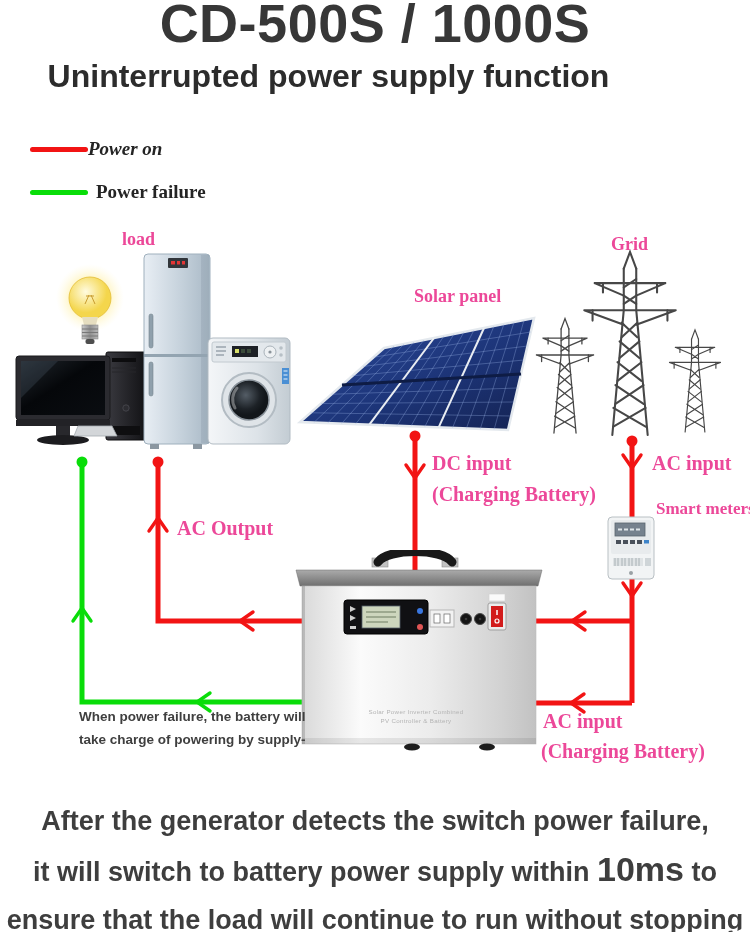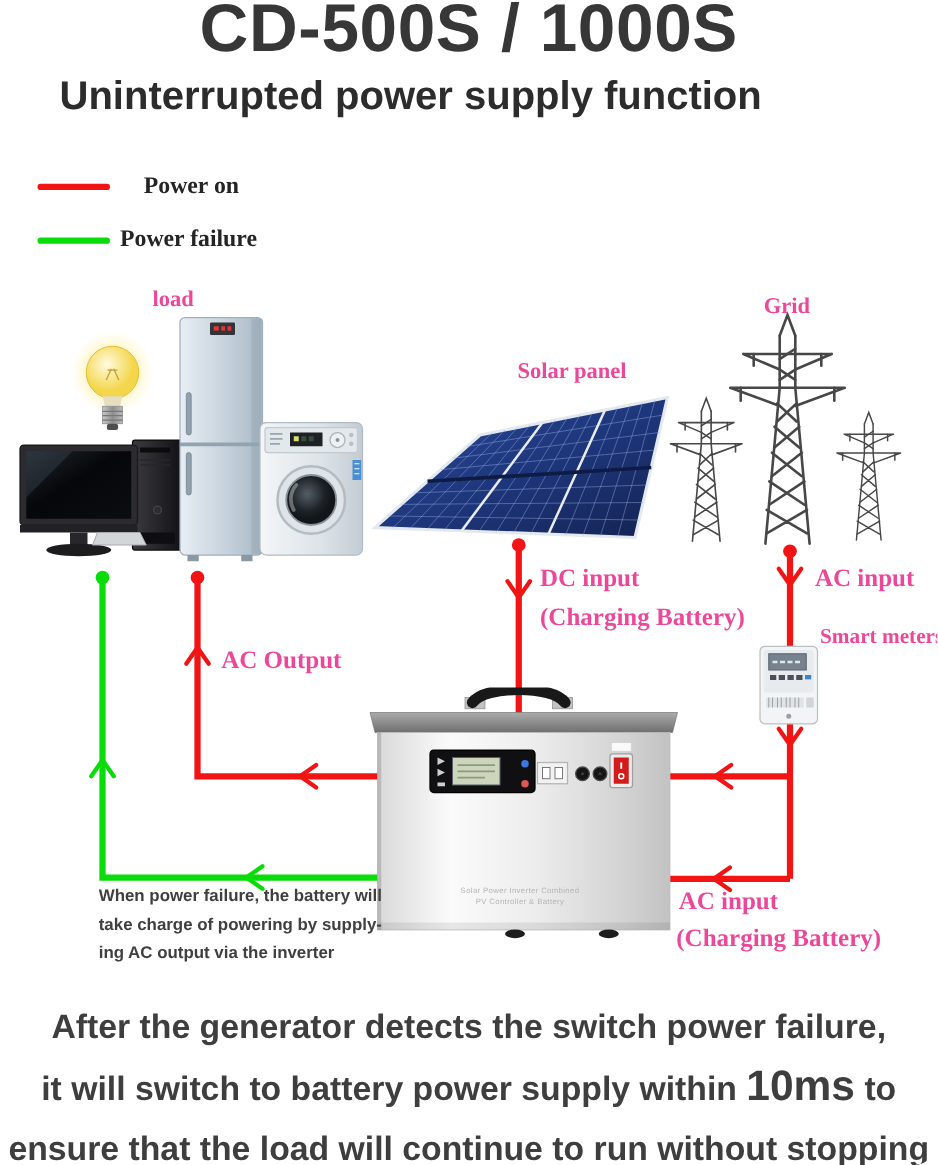--- a/index.html
+++ b/index.html
@@ -9,38 +9,38 @@
          font-size:54px;font-weight:800;color:#373737;letter-spacing:0.5px;}
   .subtitle{position:absolute;left:0;top:58px;width:599px;text-align:center;
             font-size:32px;font-weight:600;color:#2c2c2c;padding-left:29px;}
   .legend-item{position:absolute;display:flex;align-items:center;}
   .lg-line{width:58px;height:5px;border-radius:2.5px;}
   .lg-red{background:#f21414;}
   .lg-green{background:#09dd09;}
   .lg-label{font-family:"Liberation Serif","DejaVu Serif",serif;font-weight:700;
             font-size:19px;color:#242424;}
   #legend-on{left:30px;top:138px;}
-  #legend-on .lg-label{margin-left:27px;}
+  #legend-on .lg-label{font-style:italic;}
   #legend-fail{left:30px;top:181px;}
   #legend-fail .lg-label{margin-left:8px;}
   .lbl{position:absolute;font-family:"Liberation Serif","DejaVu Serif",serif;
        font-weight:700;color:#ec4899;white-space:nowrap;}
   .lbl-load{left:122px;top:229px;font-size:18px;}
   .lbl-grid{left:611px;top:234px;font-size:18px;}
   .lbl-solar{left:414px;top:286px;font-size:18px;}
   .lbl-dc{left:432px;top:452px;font-size:20px;}
   .lbl-dc-sub{left:432px;top:483px;font-size:20px;}
   .lbl-ac-top{left:652px;top:452px;font-size:20px;}
   .lbl-meter{left:644px;top:499px;font-size:17px;margin-left:12px;}
   .lbl-ac-out{left:177px;top:517px;font-size:20px;}
   .lbl-batt{left:136px;top:664px;font-size:20px;}
   .lbl-ac-bot{left:543px;top:710px;font-size:20px;}
   .lbl-ac-bot-sub{left:541px;top:740px;font-size:20px;}
   .note{position:absolute;left:79px;top:706px;font-size:13.5px;font-weight:700;
-        color:#3f3f3f;line-height:22.5px;}
+        color:#3f3f3f;line-height:22.5px;text-align:right;}
   .footer{position:absolute;left:0;top:797px;width:750px;text-align:center;
           color:#3e3e3e;font-weight:600;font-size:27px;line-height:48px;}
   .footer .em{font-size:34px;}
   .abs{position:absolute;}
   svg{display:block;}
 </style>
 </head>
 <body>
 
 <div class="page">
@@ -319,21 +319,20 @@
   <div class="lbl lbl-dc-sub">(Charging Battery)</div>
   <div class="lbl lbl-ac-top">AC input</div>
   <div class="lbl lbl-meter">Smart meters</div>
   <div class="lbl lbl-ac-out">AC Output</div>
   <div class="lbl lbl-ac-bot">AC input</div>
   <div class="lbl lbl-ac-bot-sub">(Charging Battery)</div>
 
   <div class="note">
     <div>When power failure, the battery will</div>
     <div>take charge of powering by supply-</div>
-    <div>ing AC output via the inverter</div>
   </div>
 
   <div class="footer">
     <div>After the generator detects the switch power failure,</div>
     <div><span>it will switch to battery power supply within </span><span class="em">10ms</span><span> to</span></div>
     <div>ensure that the load will continue to run without stopping</div>
   </div>
 
 </div>
 

